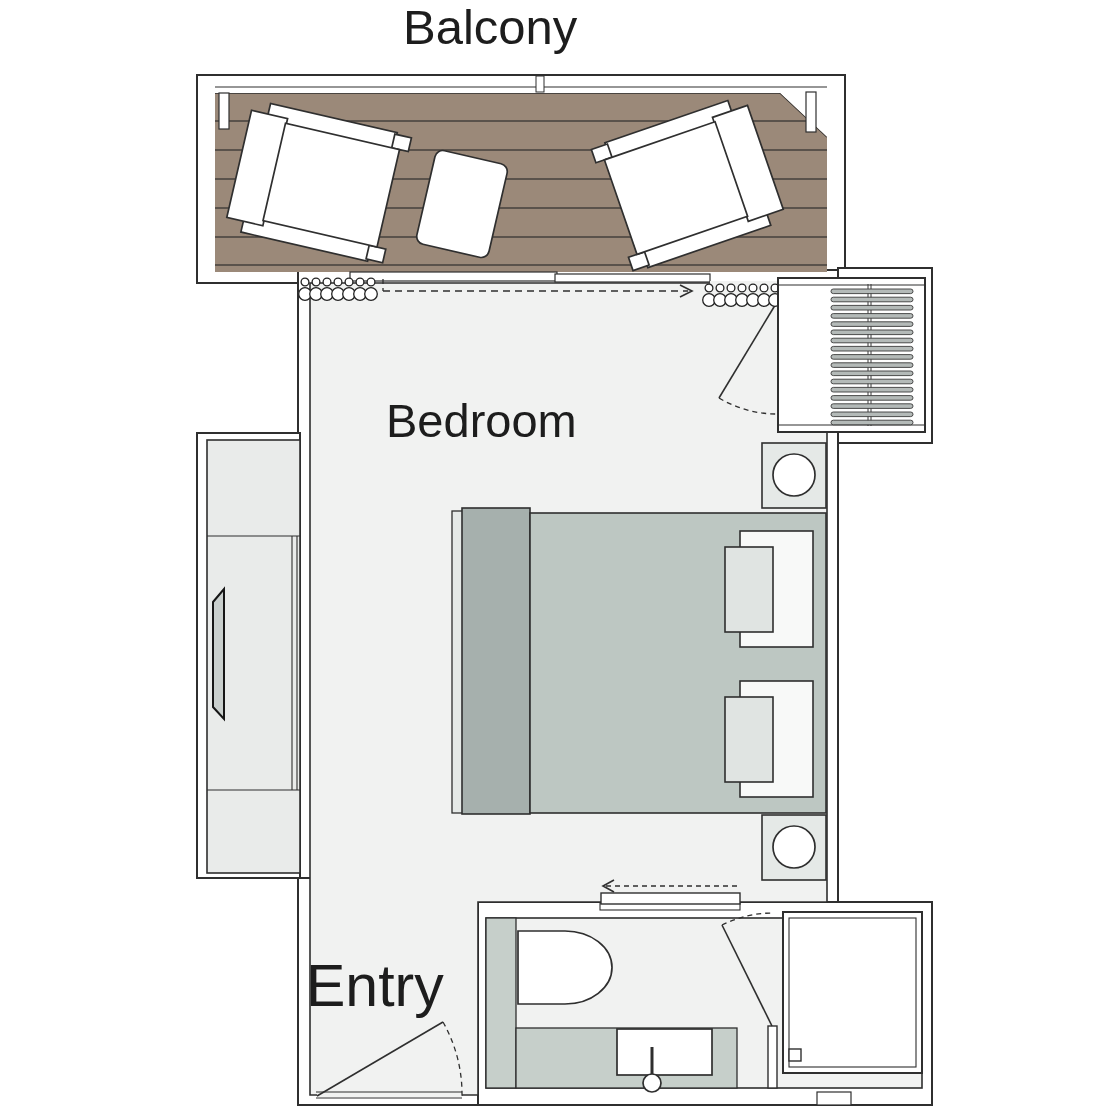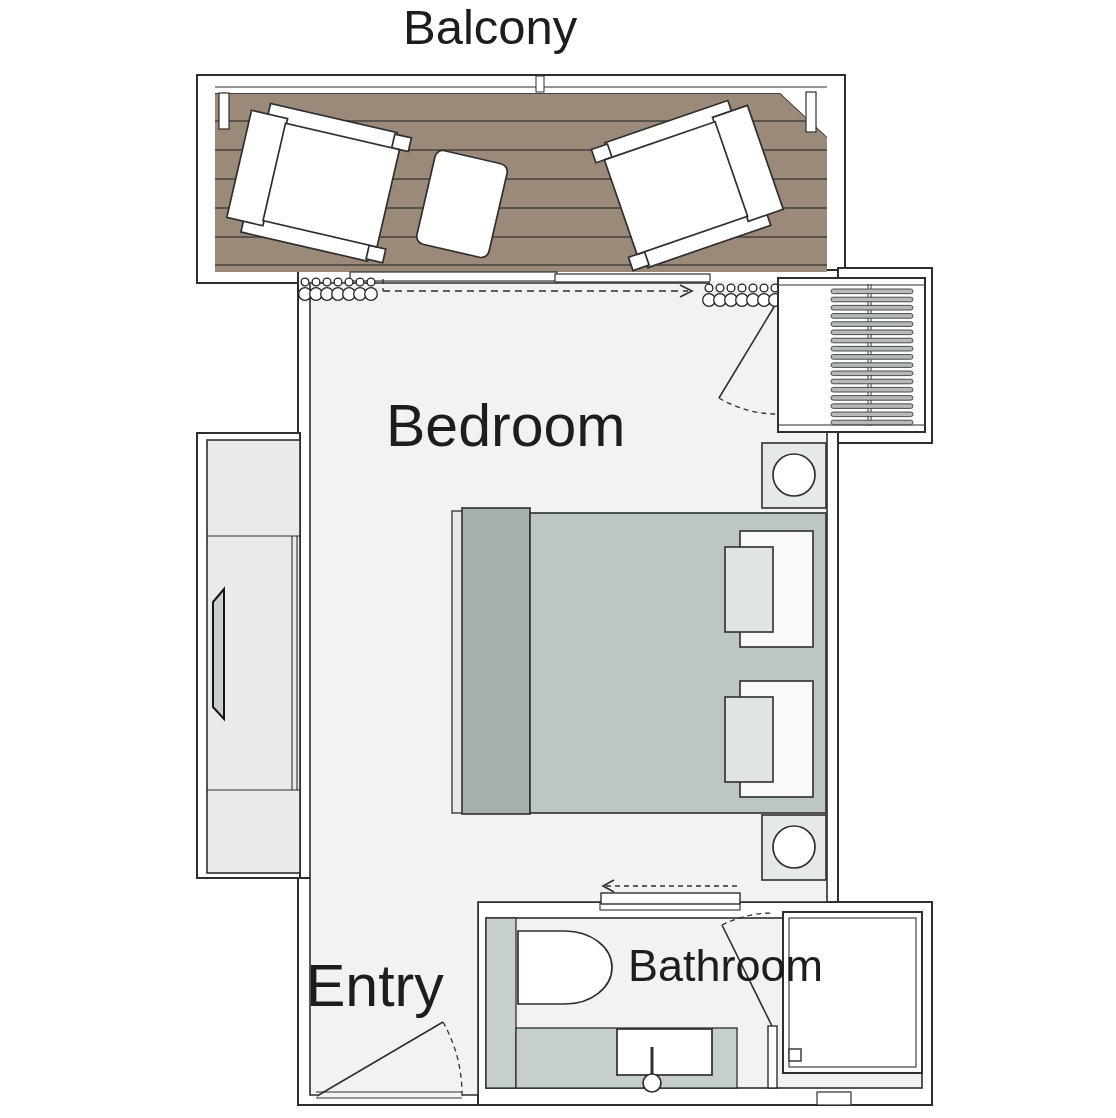--- a/index.html
+++ b/index.html
@@ -2,21 +2,21 @@
 <html style="--label: #1d1d1d; --line: #2f2f2f; --floor: #f1f2f1; --deck: #9b8979; --plank: #45413c; --duvet: #bdc7c2; --bedfoot: #a6b0ad; --pillow: #f8f9f8; --pillow2: #e0e4e2; --stand: #e5e9e7; --counter: #c6cfca; --unit: #e9ebea; --bars: #b4bab8; --tv: #c9cfcd;"><head>
 <meta charset="utf-8">
 <style>
   html,body{margin:0;padding:0;background:#ffffff;}
   .plan{position:relative;width:1006px;height:1118px;background:#ffffff;overflow:hidden;
         font-family:"Liberation Sans", sans-serif;}
   .plan svg{position:absolute;left:0;top:0;}
   .room-label{position:absolute;color:var(--label,#1d1d1d);white-space:nowrap;
               font-family:"Liberation Sans", sans-serif;line-height:1.05;}
   .lbl-balcony{left:403px;top:2px;font-size:49px;}
-  .lbl-bedroom{left:386px;top:396px;font-size:59px;}
+  .lbl-bedroom{left:386px;top:396px;font-size:47px;}
   .lbl-entry{left:306px;top:956px;font-size:59px;}
   .lbl-bathroom{left:628px;top:942px;font-size:45px;}
 
   
   .wall{fill:#ffffff;stroke:var(--line,#2f2f2f);stroke-width:2;}
   .floor{fill:var(--floor,#f1f2f1);stroke:var(--line,#2f2f2f);stroke-width:1.6;}
   .floorfill{fill:var(--floor,#f1f2f1);stroke:none;}
   .deck{fill:var(--deck,#9b8979);}
   .plank{stroke:var(--plank,#45413c);stroke-width:1.3;}
   .thin{stroke:var(--line,#2f2f2f);stroke-width:1.1;fill:none;}
@@ -249,15 +249,14 @@
       <path class="dash2" d="M722,925 A114,114 0 0 1 772,913"></path>
     </g>
 
     <rect class="white" x="817" y="1092" width="34" height="13" stroke="#2f2f2f" stroke-width="1.2"></rect>
   </g>
 </svg>
 
 <div class="room-label lbl-balcony">Balcony</div>
 <div class="room-label lbl-bedroom">Bedroom</div>
 <div class="room-label lbl-entry">Entry</div>
-<div class="room-label lbl-bathroom">Bathroom</div>
 
 </div>
 
 </body></html>

